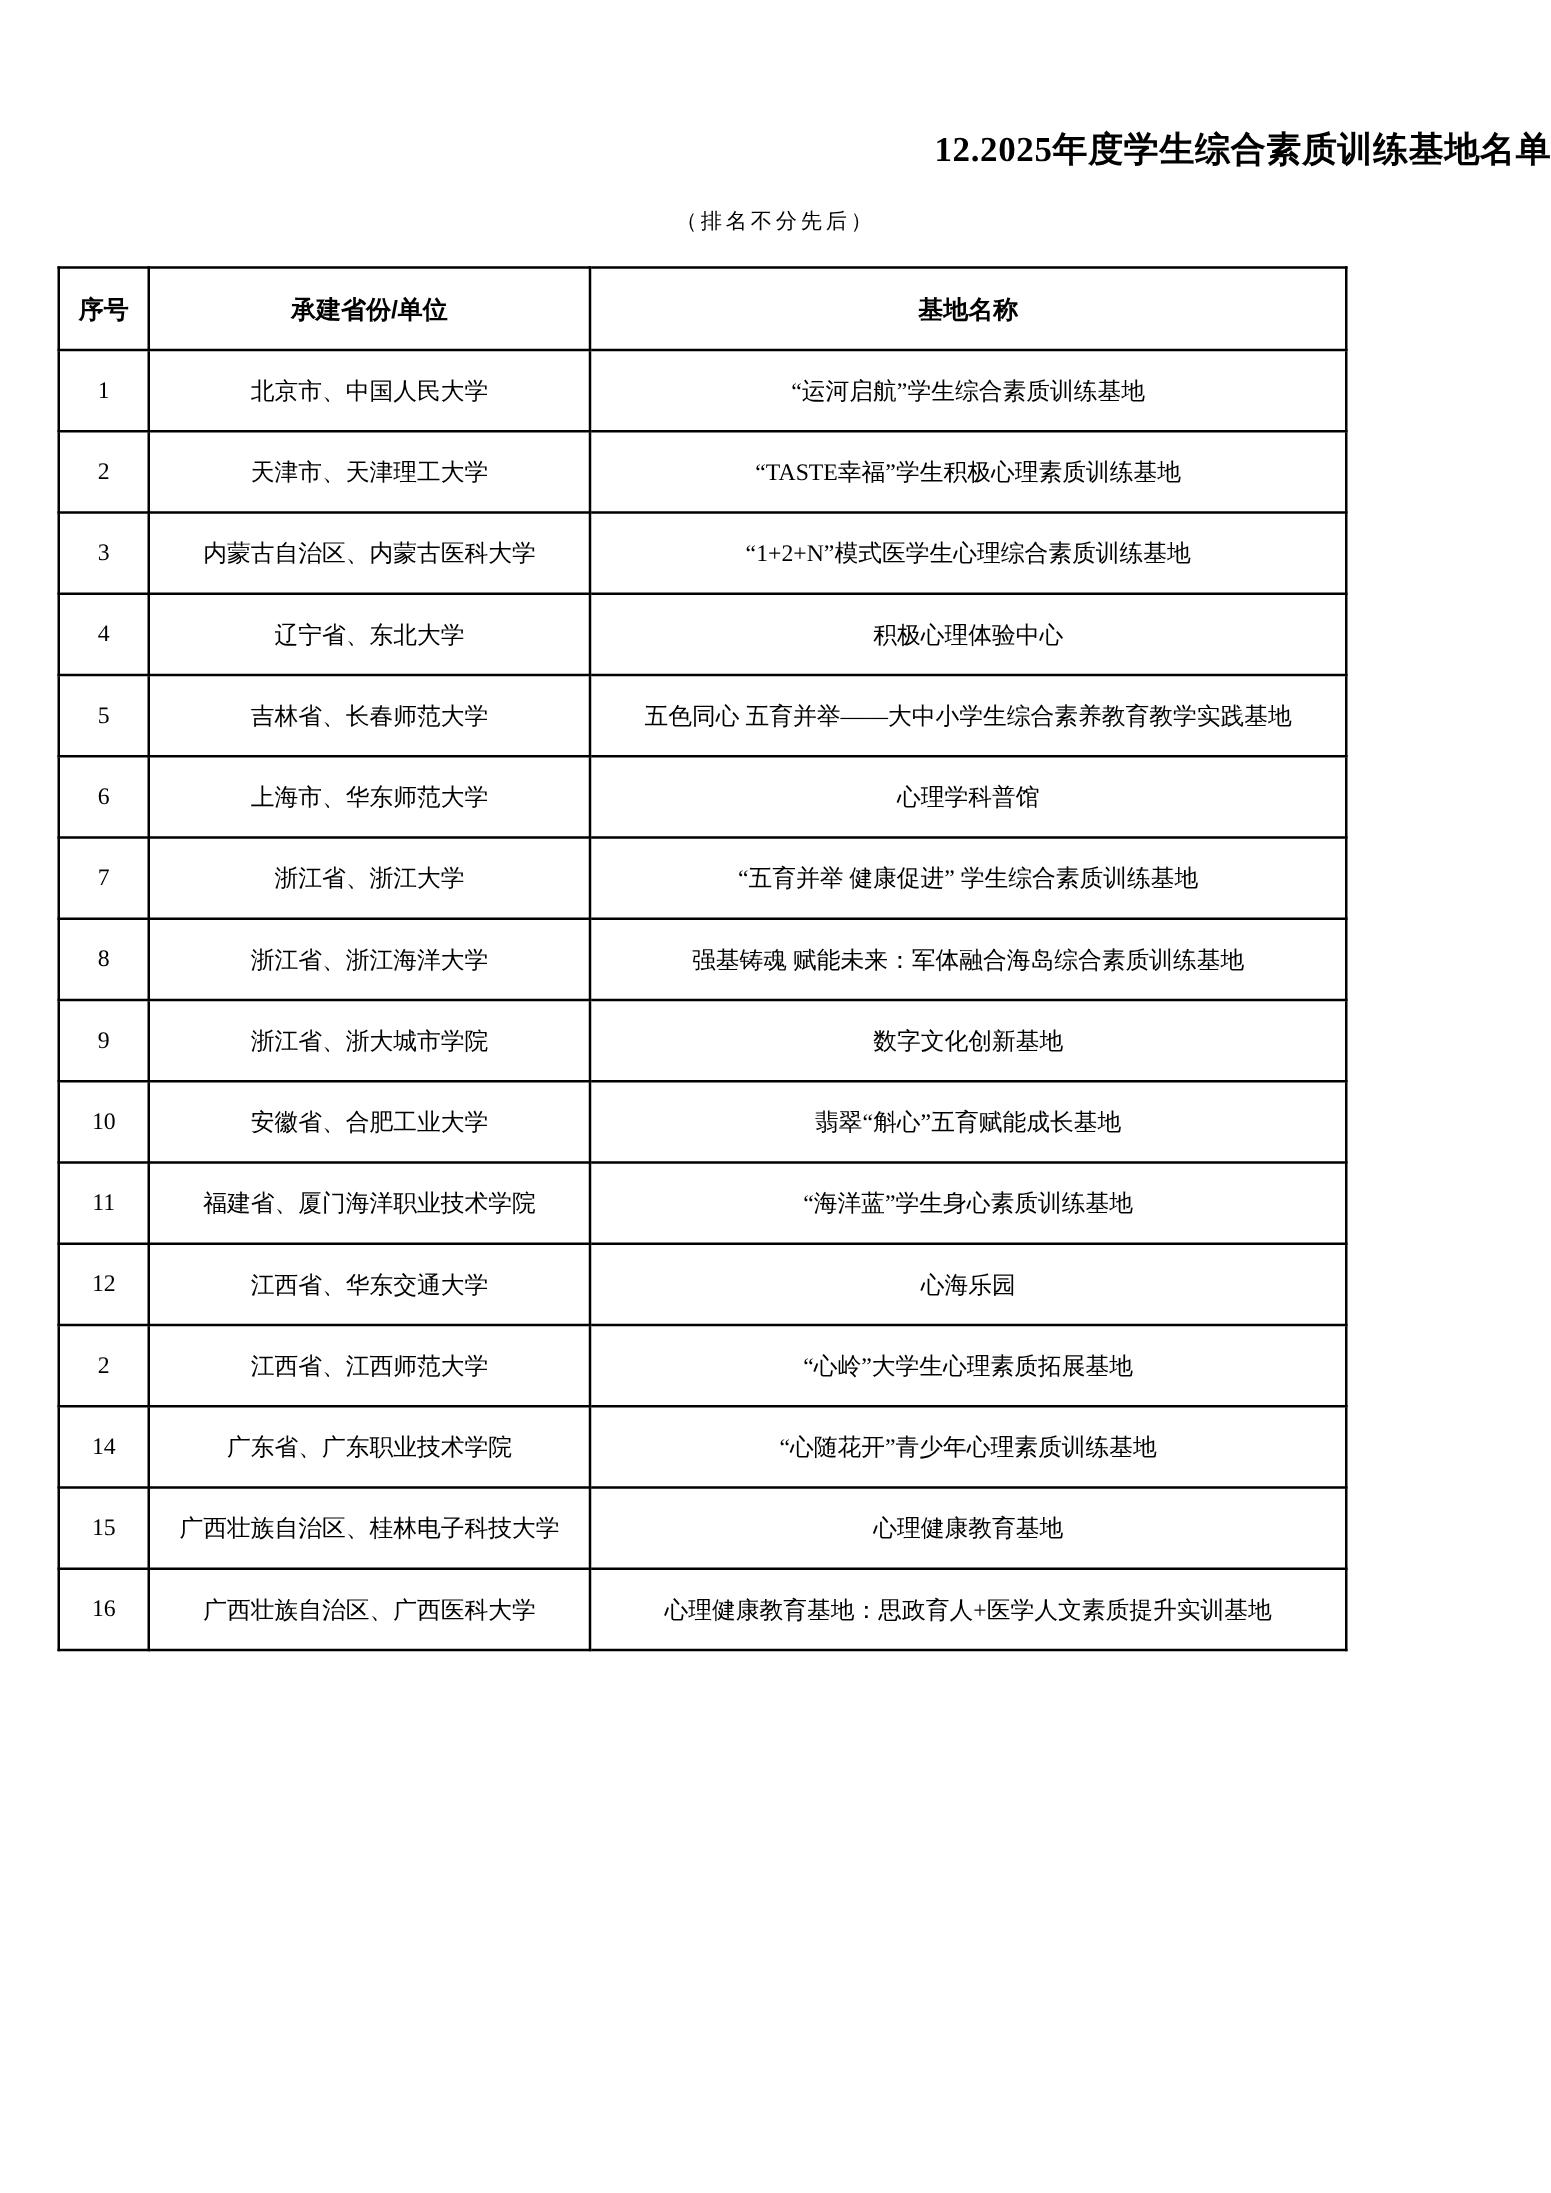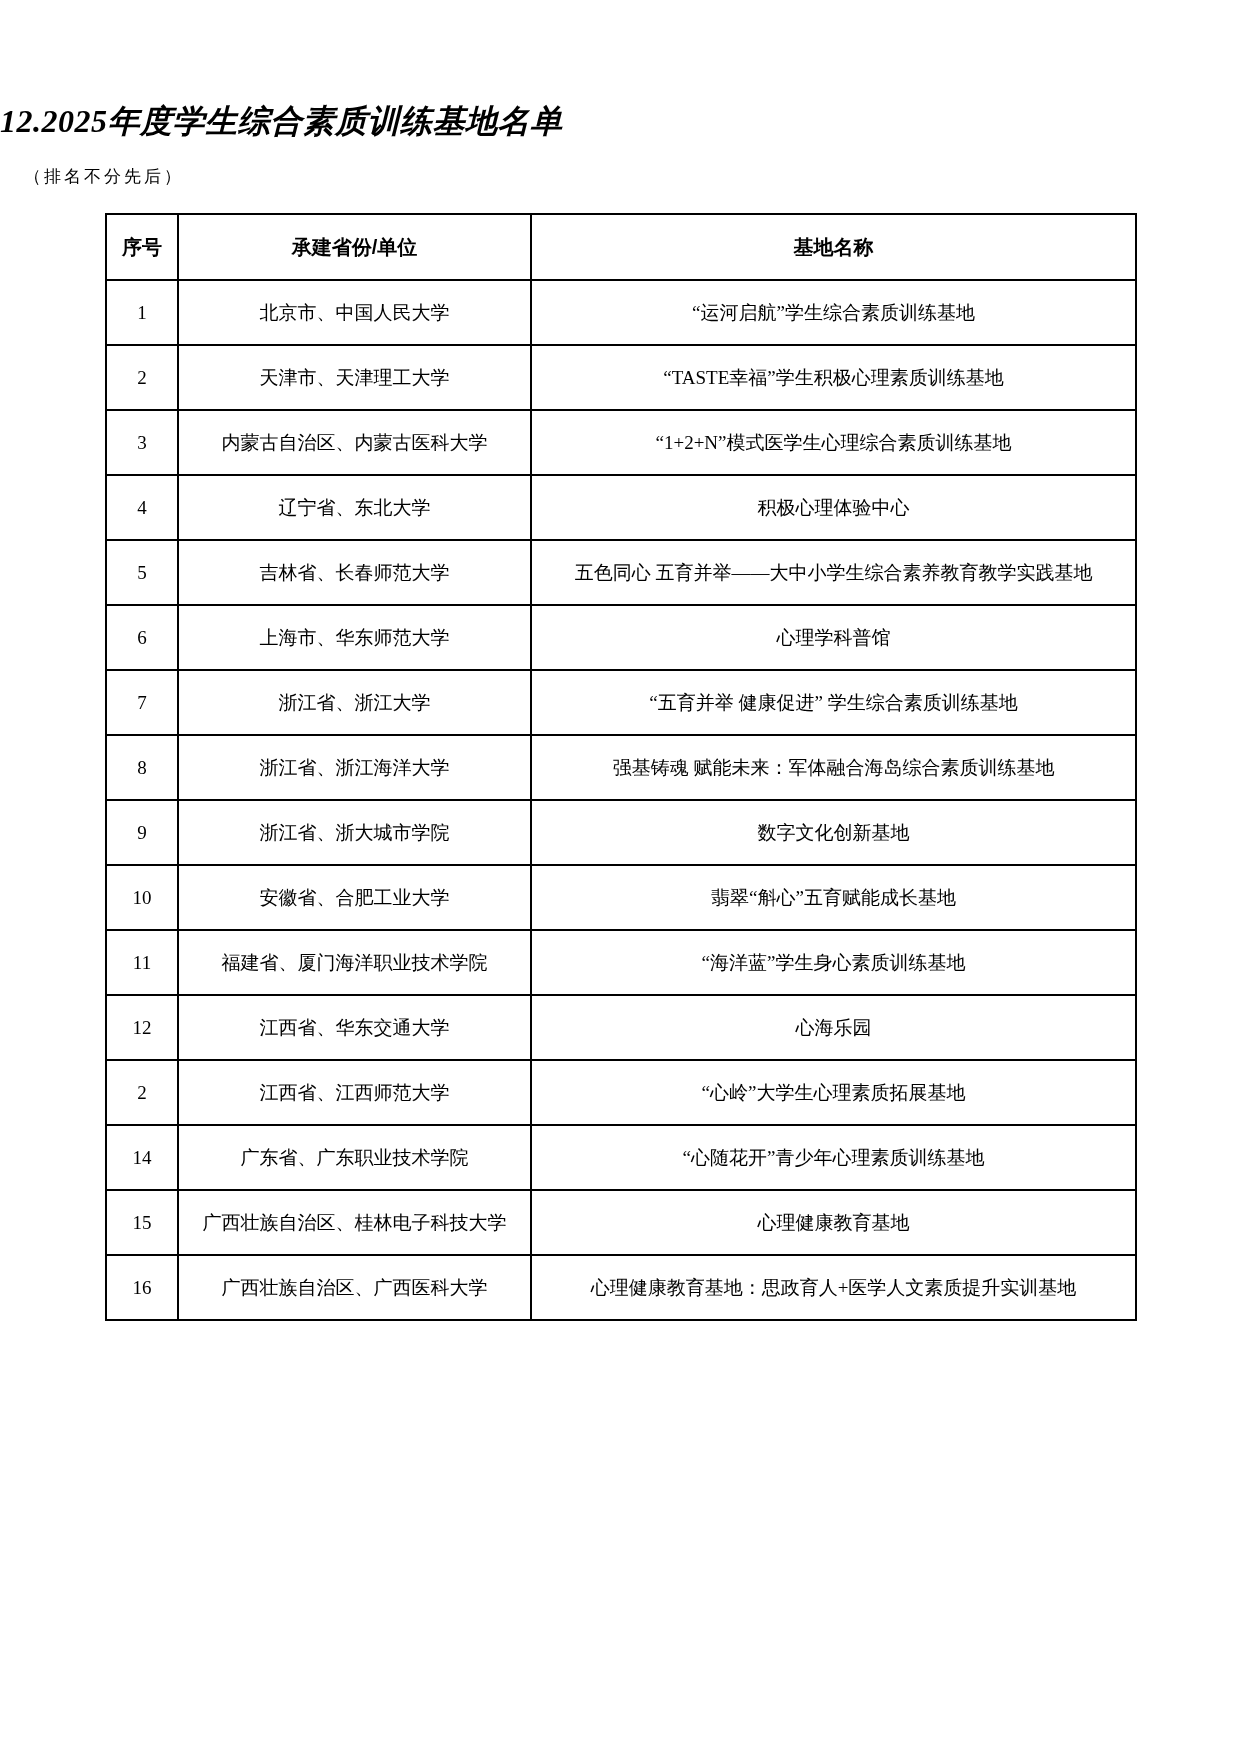--- a/index.html
+++ b/index.html
@@ -11,40 +11,38 @@
     width: 1241px;
     height: 1754px;
     position: relative;
     font-family: "Liberation Serif", "DejaVu Serif", serif;
     color: #000000;
   }
   .doc {
     padding-top: 103px;
   }
   .doc-title {
-    text-align: left;
-    font-size: 32px;
+    text-align: right;
+    font-size: 28px;
     font-weight: bold;
     font-family: "Liberation Serif", "DejaVu Serif", serif;
     letter-spacing: 0.5px;
     line-height: 36px;
-    font-style: italic;
   }
   .doc-subtitle {
-    text-align: left;
+    text-align: center;
     font-size: 17px;
     margin-top: 26px;
     letter-spacing: 3px;
-    padding-left: 24px;
   }
   table.base-table {
     border-collapse: collapse;
     table-layout: fixed;
     width: 1030px;
-    margin-left: 105px;
+    margin-left: 46px;
     margin-top: 25px;
   }
   table.base-table th,
   table.base-table td {
     border: 2px solid #000000;
     text-align: center;
     vertical-align: middle;
     padding: 2px 6px;
     overflow: hidden;
   }

